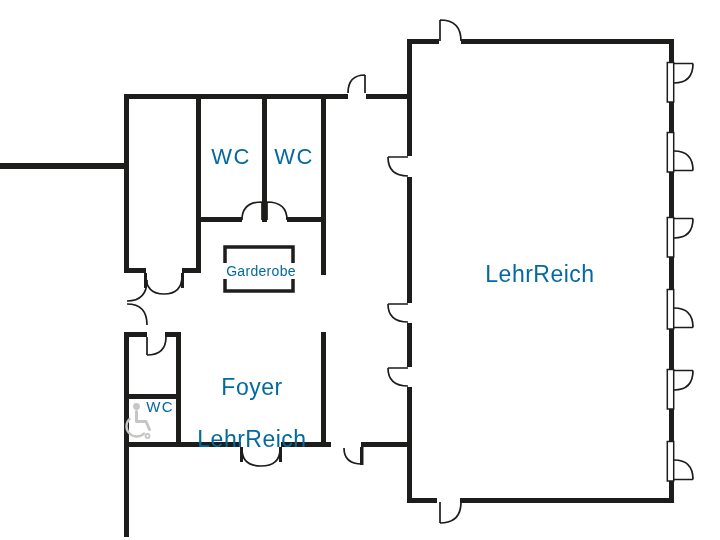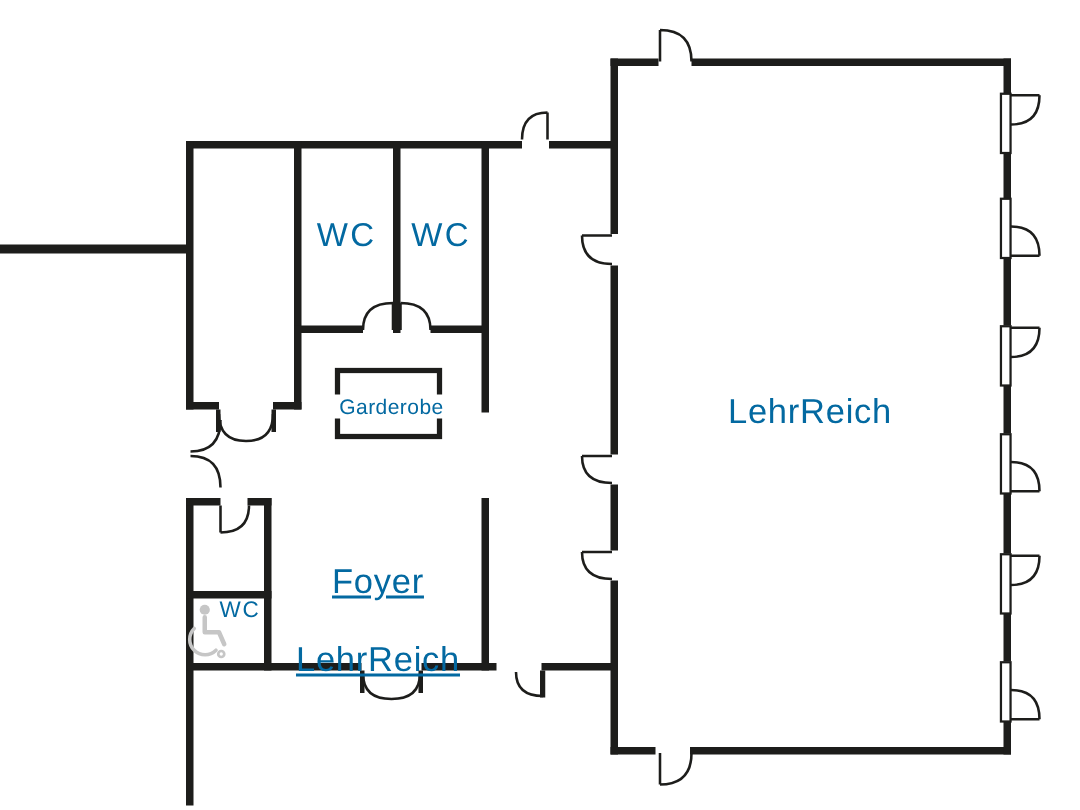--- a/index.html
+++ b/index.html
@@ -7,21 +7,21 @@
     position:relative;width:720px;height:540px;background:#ffffff;overflow:hidden;
     font-family:"Liberation Sans",sans-serif;
   }
   #plan-svg{position:absolute;left:0;top:0;}
   .room-label{
     position:absolute;text-align:center;color:#0369a1;font-weight:300;
     line-height:1.15;letter-spacing:0.5px;white-space:pre-line;
   }
   .lbl-wc-big{font-size:22px;letter-spacing:1.5px;}
   .lbl-hall{font-size:23px;letter-spacing:0.5px;}
-  .lbl-foyer{font-size:23px;line-height:26px;letter-spacing:0.5px;text-decoration:underline;}
+  .lbl-foyer{font-size:23px;line-height:26px;letter-spacing:0.5px;}
   .lbl-garderobe{font-size:14px;letter-spacing:0.3px;background:#ffffff;padding:0 2px;}
   .lbl-wc-small{font-size:15px;letter-spacing:1.2px;}
 </style>
 </head>
 <body>
 
 <div id="stage">
 
   <svg id="plan-svg" width="720" height="540" viewBox="0 0 720 540">
 

